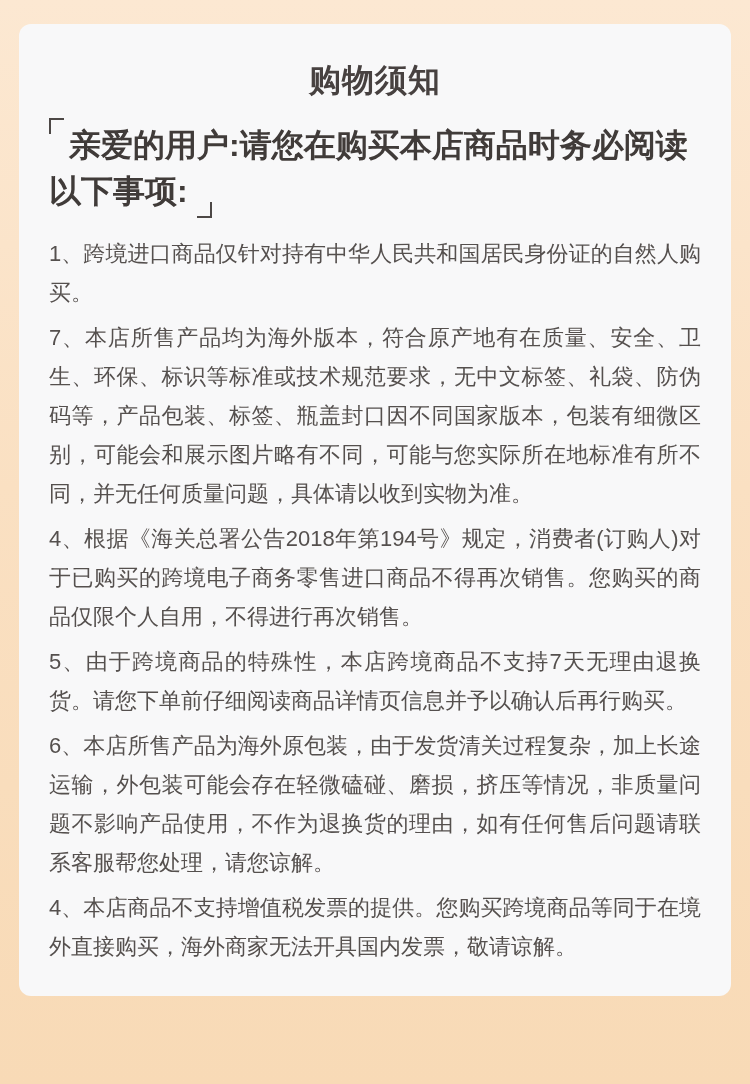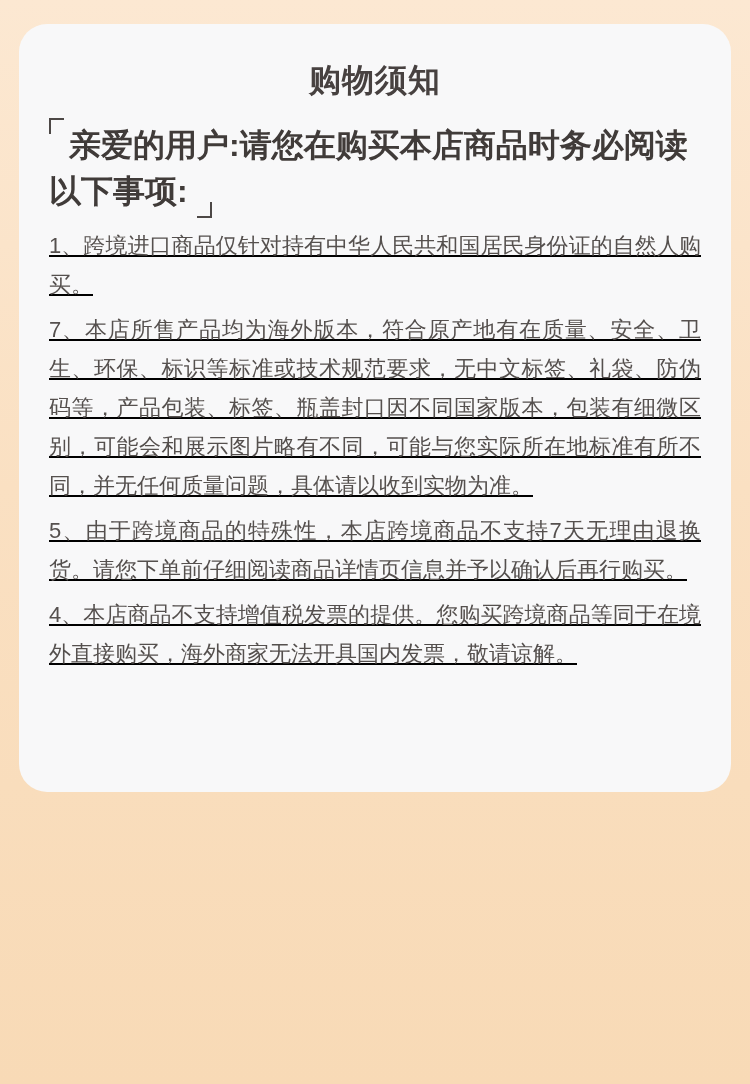--- a/index.html
+++ b/index.html
@@ -9,23 +9,23 @@
     height: 1084px;
     background: linear-gradient(180deg, #fce8d2 0%, #fae0c2 45%, #f8dab6 100%);
     font-family: "Liberation Sans", "DejaVu Sans", sans-serif;
     overflow: hidden;
   }
   .card {
     position: absolute;
     left: 19px;
     top: 24px;
     width: 712px;
-    height: 768px;
+    height: 972px;
     background: #f8f8f9;
-    border-radius: 28px;
+    border-radius: 12px;
     padding: 34px 30px 0 30px;
     overflow: hidden;
   }
   .title {
     text-align: center;
     font-family: "Liberation Serif", "DejaVu Serif", serif;
     font-size: 32px;
     font-weight: 700;
     color: #474140;
     line-height: 44px;
@@ -51,22 +51,21 @@
     margin-top: -4px;
   }
   .bracket.close {
     border-right: 2px solid #4d4846;
     border-bottom: 2px solid #4d4846;
     vertical-align: bottom;
     margin-left: 9px;
     margin-bottom: -4px;
   }
   .items {
-    margin-top: 12px;
-    text-decoration: underline;
+    margin-top: 20px;
   }
   .items p {
     font-size: 22px;
     line-height: 39px;
     color: #55504e;
     text-align: justify;
     margin-bottom: 6px;
   }
 </style>
 </head>
@@ -75,16 +74,18 @@
 <div class="card">
   <div class="title">购物须知</div>
 
   <div class="notice-header">
     <span class="bracket open"></span><span>亲爱的用户:请您在购买本店商品时务必阅读以下事项:</span><span class="bracket close"></span>
   </div>
 
   <div class="items">
       <p>1、跨境进口商品仅针对持有中华人民共和国居民身份证的自然人购买。</p>
       <p>7、本店所售产品均为海外版本，符合原产地有在质量、安全、卫生、环保、标识等标准或技术规范要求，无中文标签、礼袋、防伪码等，产品包装、标签、瓶盖封口因不同国家版本，包装有细微区别，可能会和展示图片略有不同，可能与您实际所在地标准有所不同，并无任何质量问题，具体请以收到实物为准。</p>
+      <p>4、根据《海关总署公告2018年第194号》规定，消费者(订购人)对于已购买的跨境电子商务零售进口商品不得再次销售。您购买的商品仅限个人自用，不得进行再次销售。</p>
       <p>5、由于跨境商品的特殊性，本店跨境商品不支持7天无理由退换货。请您下单前仔细阅读商品详情页信息并予以确认后再行购买。</p>
+      <p>6、本店所售产品为海外原包装，由于发货清关过程复杂，加上长途运输，外包装可能会存在轻微磕碰、磨损，挤压等情况，非质量问题不影响产品使用，不作为退换货的理由，如有任何售后问题请联系客服帮您处理，请您谅解。</p>
       <p>4、本店商品不支持增值税发票的提供。您购买跨境商品等同于在境外直接购买，海外商家无法开具国内发票，敬请谅解。</p>
     </div>
 </div>
 
 </body></html>

